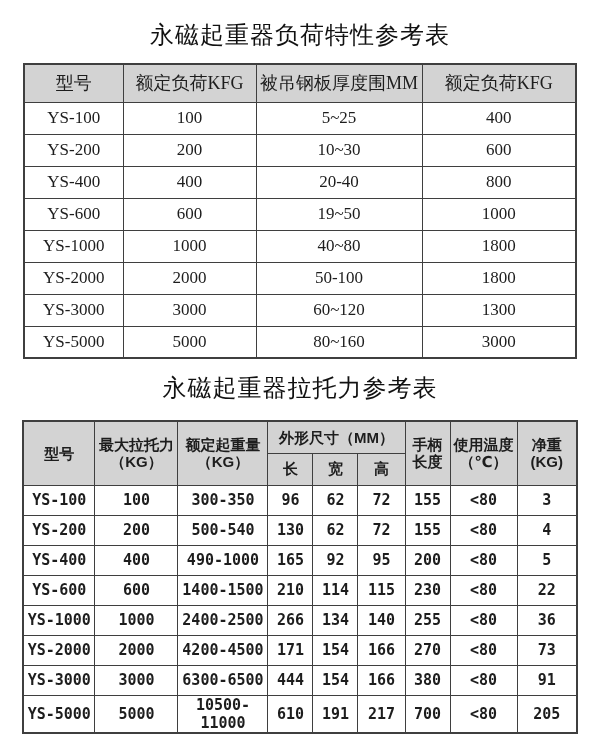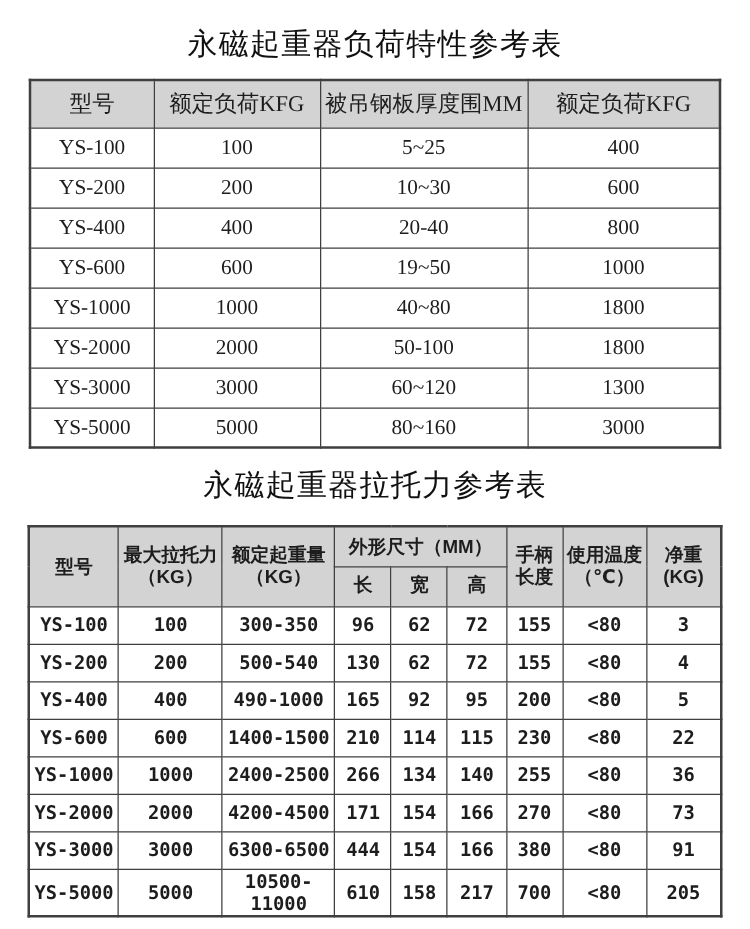--- a/index.html
+++ b/index.html
@@ -246,20 +246,20 @@
         <td>166</td>
         <td>380</td>
         <td>&lt;80</td>
         <td>91</td>
       </tr>
       <tr>
         <td>YS-5000</td>
         <td>5000</td>
         <td>10500-11000</td>
         <td>610</td>
-        <td>158</td>
+        <td>191</td>
         <td>217</td>
         <td>700</td>
         <td>&lt;80</td>
         <td>205</td>
       </tr>
     </tbody>
 </table>
 
 </body></html>

